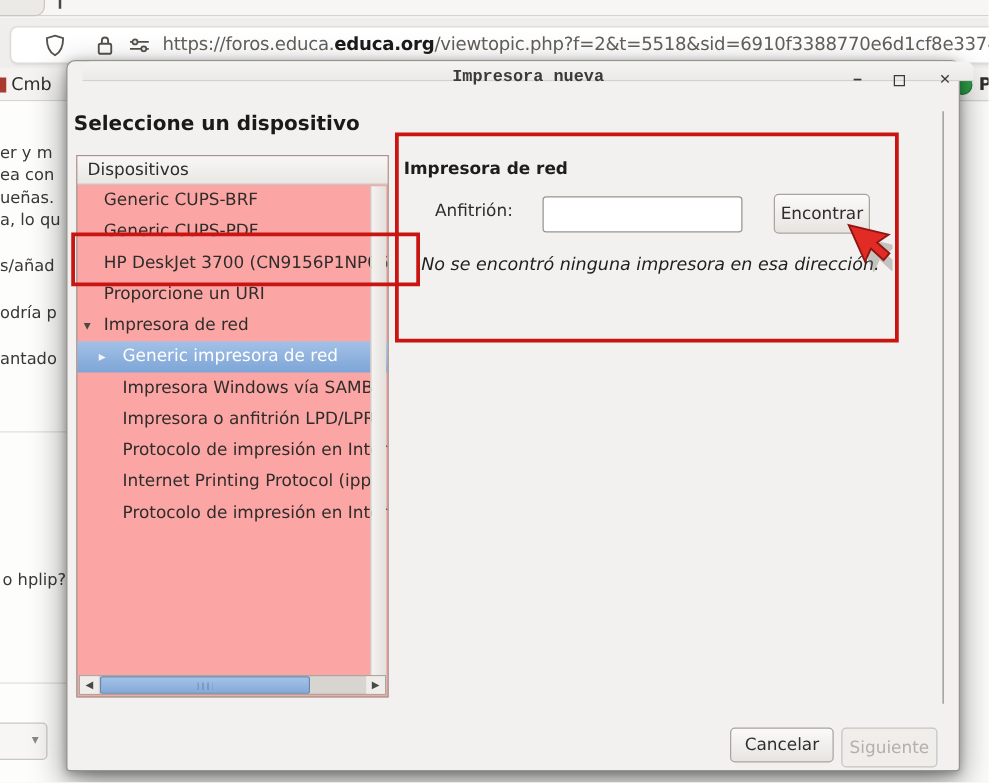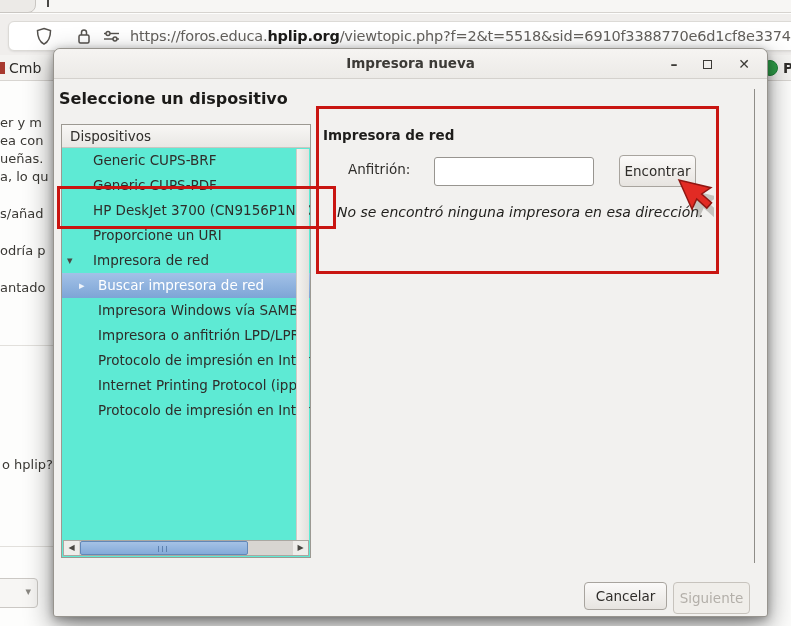--- a/index.html
+++ b/index.html
@@ -27,36 +27,36 @@
   .bm-green { position:absolute; left:762px; top:5px; width:16px; height:16px; border-radius:50%; background:#2e9e49; border:1px solid #20813a; }
   .bm-pc { position:absolute; left:783px; top:5px; font-size:14px; font-weight:bold; color:#2f2d2a; }
   .page-left { position:absolute; left:0; top:81px; width:55px; height:545px; background:#fdfdfc; overflow:hidden; }
   .frag { position:absolute; left:0; font-size:13px; color:#3b3935; white-space:nowrap; }
   .frag-hr { position:absolute; left:0; width:55px; border-top:1px solid #e2e0dc; }
   .dropdown-btn { position:absolute; left:-6px; top:497px; width:44px; height:30px; background:#f7f6f4; border:1px solid #cbc8c4; border-radius:4px; }
   .dropdown-btn span { position:absolute; right:6px; top:6px; font-size:11px; color:#8a8781; }
 
   
   .dialog { position:absolute; left:53px; top:48px; width:715px; height:569px; background:#f2f1ef; border:1px solid #97948e; border-radius:7px 7px 3px 3px; box-shadow:0 10px 28px rgba(0,0,0,.45), 0 2px 8px rgba(0,0,0,.3); }
-  .titlebar { position:absolute; left:0; top:0; width:100%; height:30px; background:linear-gradient(#f6f4f2,#eceae7); border-bottom:1px solid #d4d1cd; border-radius:7px 7px 0 0; }
+  .titlebar { position:absolute; left:12px; top:0; width:100%; height:16px; background:linear-gradient(#f6f4f2,#eceae7); border-bottom:1px solid #d4d1cd; border-radius:7px 7px 0 0;font-family:Liberation Mono, monospace; }
   .titlebar .title { position:absolute; left:0; right:0; top:6px; text-align:center; font-size:13.5px; font-weight:bold; color:#3c3a36; }
   .winbtn { position:absolute; top:4px; width:22px; height:22px; text-align:center; line-height:22px; font-size:14px; color:#3c3a36; cursor:default; }
   .win-min { right:82px; font-weight:bold; }
   .win-max { right:48px; }
   .win-max i { position:absolute; left:6px; top:7px; width:9px; height:9px; border:1.6px solid #3c3a36; }
   .win-close { right:12px; font-weight:bold; }
   .dlg-heading { position:absolute; left:5px; top:40px; font-size:16px; font-weight:bold; color:#1b1a18; }
   .vline { position:absolute; left:700px; top:40px; width:1px; height:474px; background:#8f8d88; }
 
   
-  .listbox { position:absolute; left:7px; top:75px; width:250px; height:434px; background:#5eead4; border:1px solid #9c9992; }
+  .listbox { position:absolute; left:7px; top:75px; width:250px; height:434px; background:#fca5a5; border:1px solid #9c9992; }
   .listheader { position:absolute; left:0; top:0; width:100%; height:23px; background:linear-gradient(#f8f7f5,#e9e7e4); border-bottom:1px solid #c9c6c1; font-size:13.5px; color:#2f2d2a; padding:3px 0 0 8px; }
   .rows { position:absolute; left:0; top:23px; width:100%; }
   .row { position:relative; height:25px; line-height:25px; font-size:13.5px; color:#2f2d2a; white-space:nowrap; overflow:hidden; }
-  .row.lvl0 { padding-left:31px; }
+  .row.lvl0 { padding-left:21px; }
   .row.lvl1 { padding-left:36px; }
   .row .exp { position:absolute; top:0; font-size:11px; color:#4a4843; }
   .row .exp.at5 { left:5px; }
   .row .exp.at17 { left:17px; }
   .row.selected { background:linear-gradient(#a3c1e7,#7da5d6); color:#fff; }
   .row.selected .exp { color:#f0f4fa; }
   .vtrough { position:absolute; right:1px; top:24px; width:13px; height:398px; background:linear-gradient(to right,#f5f3f0,#e3e0dc); border-left:1px solid #cfccc6; }
   .hscroll { position:absolute; left:1px; bottom:1px; width:246px; height:16px; background:#d8d5d1; border:1px solid #aaa7a1; display:flex; }
   .sb-btn { flex:0 0 15px; height:14px; background:#efedea; text-align:center; line-height:14px; font-size:8px; color:#4a4843; }
   .sb-track { flex:1; position:relative; }
@@ -106,21 +106,21 @@
           </svg>
       </span>
       <span class="ico ico-perm">
         <svg width="17" height="12" viewBox="0 0 17 12">
             <line x1="1" y1="3.5" x2="16" y2="3.5" stroke="#55524e" stroke-width="1.4"></line>
             <circle cx="5" cy="3.5" r="2" fill="#f0eeec" stroke="#55524e" stroke-width="1.4"></circle>
             <line x1="1" y1="9" x2="16" y2="9" stroke="#55524e" stroke-width="1.4"></line>
             <circle cx="12" cy="9" r="2" fill="#f0eeec" stroke="#55524e" stroke-width="1.4"></circle>
           </svg>
       </span>
-      <span class="url-text"><span>https://foros.educa.</span><b>hplip.org</b><span>/viewtopic.php?f=2&amp;t=5518&amp;sid=6910f3388770e6d1cf8e3374dbe42</span></span>
+      <span class="url-text"><span>https://foros.educa.</span><b>educa.org</b><span>/viewtopic.php?f=2&amp;t=5518&amp;sid=6910f3388770e6d1cf8e3374dbe42</span></span>
     </div>
   </div>
 
   <div class="bookmarksbar">
     <div class="favicon-frag"></div>
     <span class="bm-label">Cmb</span>
     <div class="bm-green"></div>
     <span class="bm-pc">PC</span>
   </div>
 
@@ -154,21 +154,21 @@
     <div class="vline"></div>
 
     <div class="listbox">
       <div class="listheader">Dispositivos</div>
       <div class="rows">
         <div class="row lvl0"><span>Generic CUPS-BRF</span></div>
         <div class="row lvl0"><span>Generic CUPS-PDF</span></div>
         <div class="row lvl0"><span>HP DeskJet 3700 (CN9156P1NP06H1</span></div>
         <div class="row lvl0"><span>Proporcione un URI</span></div>
         <div class="row lvl0"><span class="exp at5">▾</span><span>Impresora de red</span></div>
-        <div class="row lvl1 selected"><span class="exp at17">▸</span><span>Buscar impresora de red</span></div>
+        <div class="row lvl1 selected"><span class="exp at17">▸</span><span>Generic impresora de red</span></div>
         <div class="row lvl1"><span>Impresora Windows vía SAMBA</span></div>
         <div class="row lvl1"><span>Impresora o anfitrión LPD/LPR</span></div>
         <div class="row lvl1"><span>Protocolo de impresión en Intern</span></div>
         <div class="row lvl1"><span>Internet Printing Protocol (ipps)</span></div>
         <div class="row lvl1"><span>Protocolo de impresión en Intern</span></div>
       </div>
       <div class="vtrough"></div>
       <div class="hscroll">
         <span class="sb-btn">◀</span>
         <div class="sb-track">

